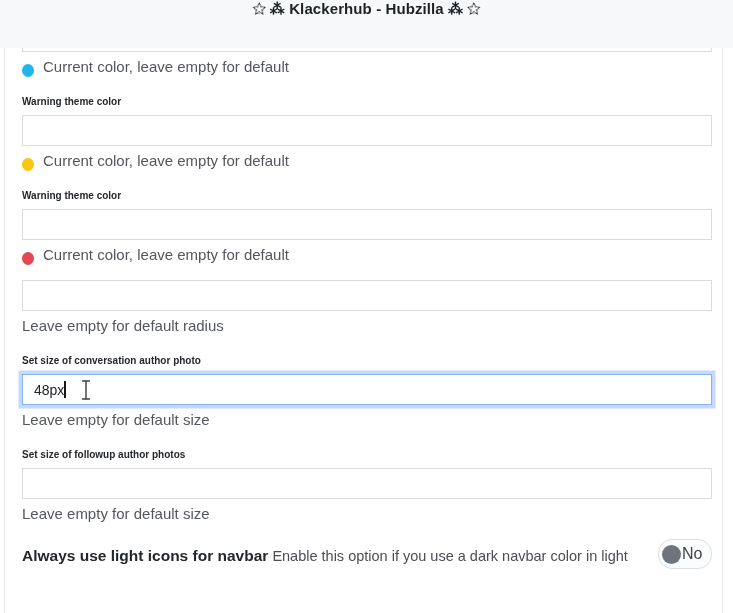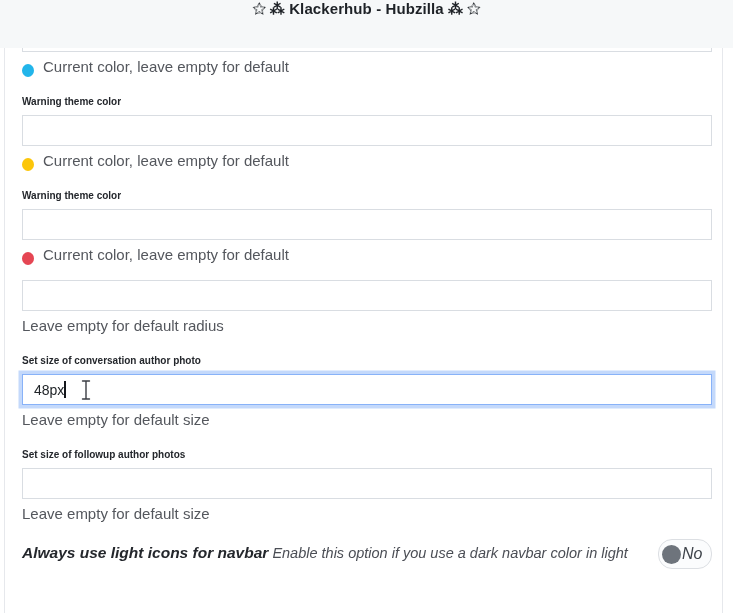--- a/index.html
+++ b/index.html
@@ -58,21 +58,21 @@
   .iwrap { position: relative; }
   .caret {
     position: absolute; left: 42px; top: 7px;
     width: 1.5px; height: 17px; background: #14171b;
   }
   .ibeam { position: absolute; left: 58px; top: 4px; }
   .section-heading {
     font-size: 20px; font-weight: 400; color: #212529;
     line-height: 26px; margin: -2px 0 2px 0;
   }
-  .toggle-row { display: flex; align-items: flex-start; font-style: italic; }
+  .toggle-row { display: flex; align-items: center; }
   .toggle-row .rowtext {
     flex: 1 1 auto; padding-right: 10px; margin-top: 3px;
     font-size: 14.5px; color: #4b4e55; line-height: 21px;
   }
   .toggle-row .rowtext .boldlabel {
     font-size: 15.5px; font-weight: 700; color: #24272c;
   }
   .toggle {
     flex: 0 0 auto;
     width: 54px; height: 30px;

